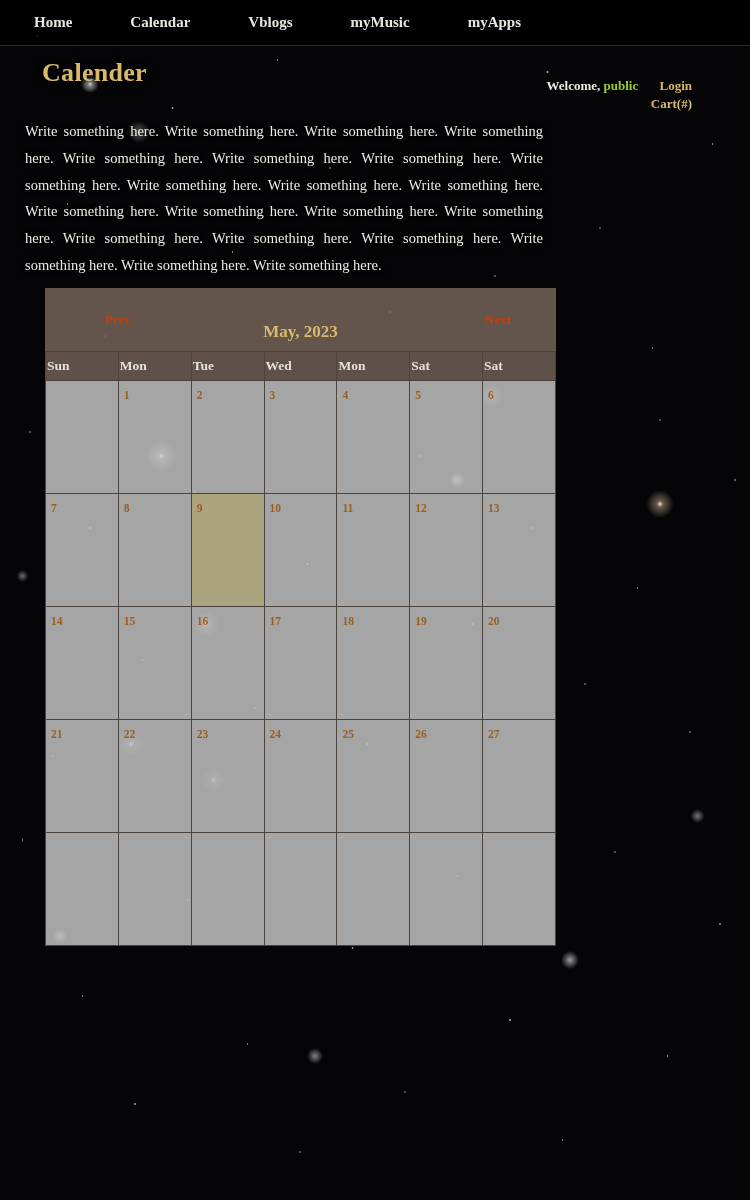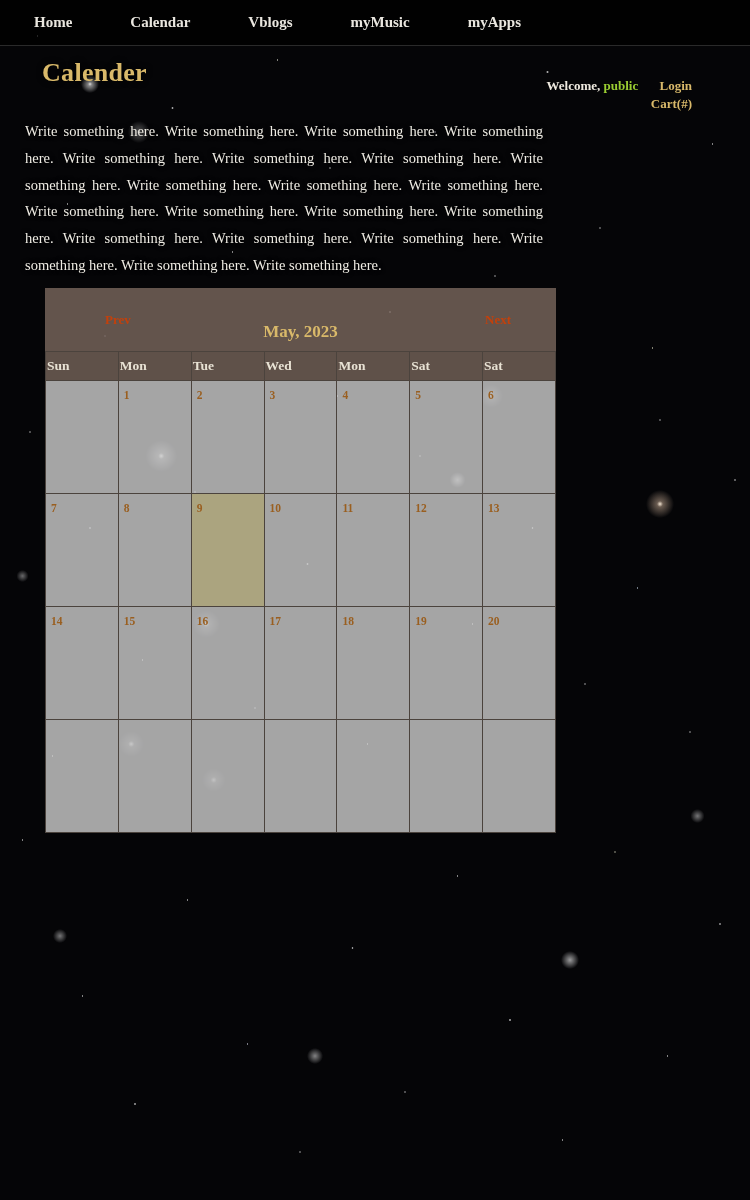--- a/index.html
+++ b/index.html
@@ -278,20 +278,29 @@
           <tr>
             <td><span class="d">14</span></td>
             <td><span class="d">15</span></td>
             <td><span class="d">16</span></td>
             <td><span class="d">17</span></td>
             <td><span class="d">18</span></td>
             <td><span class="d">19</span></td>
             <td><span class="d">20</span></td>
           </tr>
           <tr>
+            <td><span class="d">21</span></td>
+            <td><span class="d">22</span></td>
+            <td><span class="d">23</span></td>
+            <td><span class="d">24</span></td>
+            <td><span class="d">25</span></td>
+            <td><span class="d">26</span></td>
+            <td><span class="d">27</span></td>
+          </tr>
+          <tr>
             <td class="empty"><span class="d"></span></td>
             <td class="empty"><span class="d"></span></td>
             <td class="empty"><span class="d"></span></td>
             <td class="empty"><span class="d"></span></td>
             <td class="empty"><span class="d"></span></td>
             <td class="empty"><span class="d"></span></td>
             <td class="empty"><span class="d"></span></td>
           </tr>
         </tbody>
     </table>

